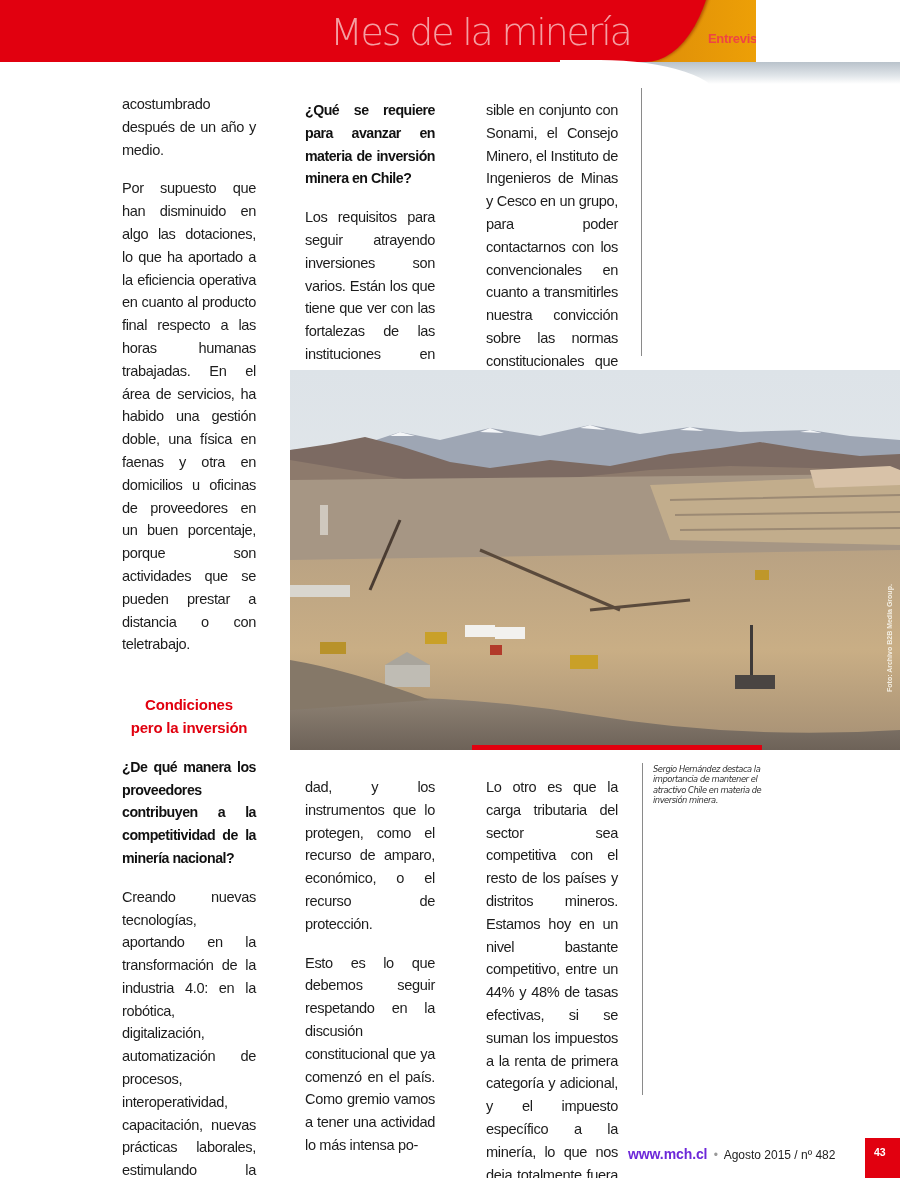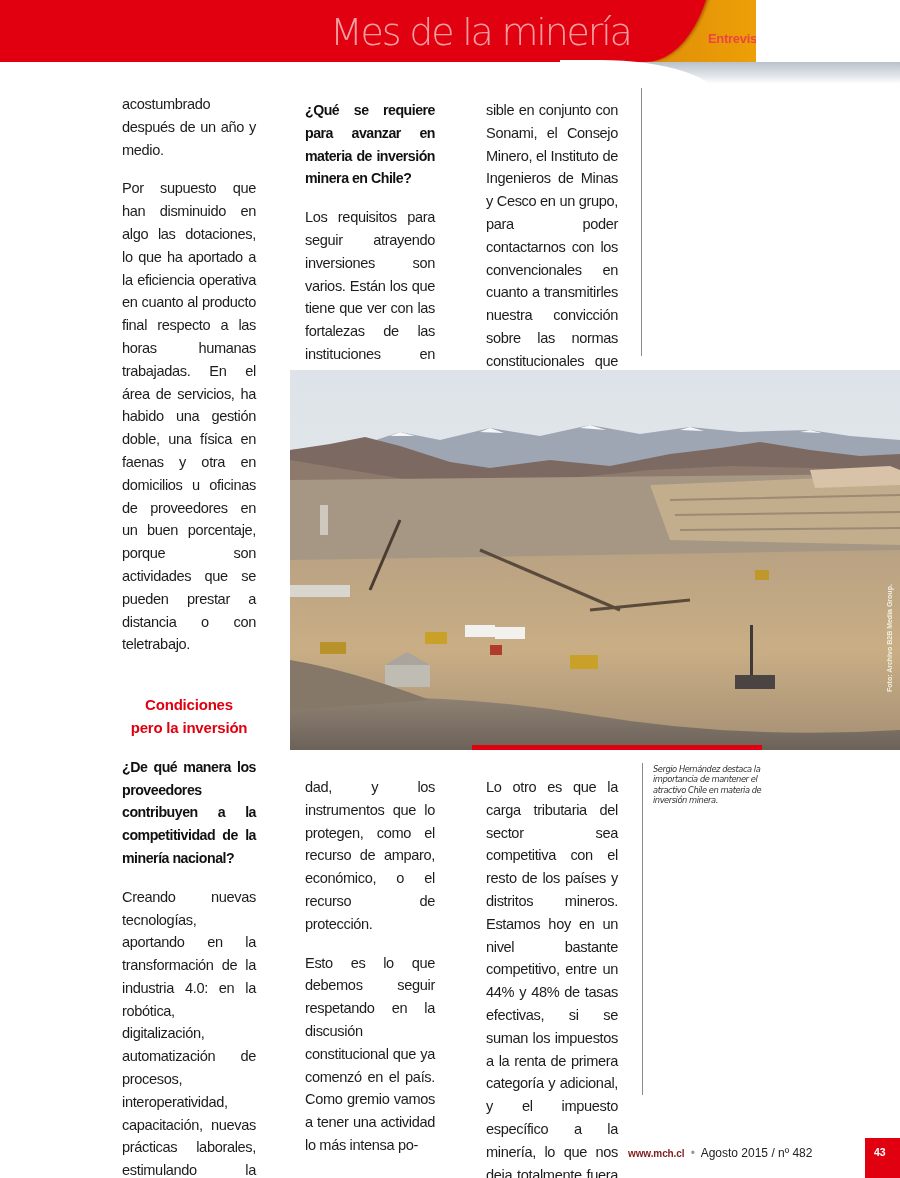--- a/index.html
+++ b/index.html
@@ -43,21 +43,21 @@
   .photo { position: absolute; left: 290px; top: 370px; width: 610px; height: 380px; overflow: hidden; }
   .photo svg { display: block; }
 
   .red-bar { position: absolute; left: 472px; top: 745px; width: 290px; height: 5px; background: #e1000f; }
 
   .caption { position: absolute; left: 653px; top: 764px; width: 110px; font-family: "DejaVu Sans", sans-serif;
     font-style: italic; font-size: 8.3px; line-height: 10.4px; color: #333; letter-spacing: -0.45px; }
 
   
   .footer { position: absolute; left: 628px; top: 1146px; font-size: 12px; color: #222; white-space: nowrap; }
-  .footer .site { color: #7f1d1d; font-weight: bold; font-size: 10px; letter-spacing: -0.1px; }
+  .footer .site { color: #6d28d9; font-weight: bold; font-size: 14px; letter-spacing: -0.1px; }
   .footer .dot { color: #999; margin: 0 3px; }
   .page-num { position: absolute; left: 853px; top: 1138px; width: 47px; height: 40px; background: #e1000f;
     color: #fff; font-weight: bold; font-size: 10.5px; padding: 8px 0 0 9px; margin-left: 12px; }
 </style>
 </head>
 <body>
 
 <div class="header">
   <div class="hdr-orange"></div>
   <div class="hdr-red"></div>

